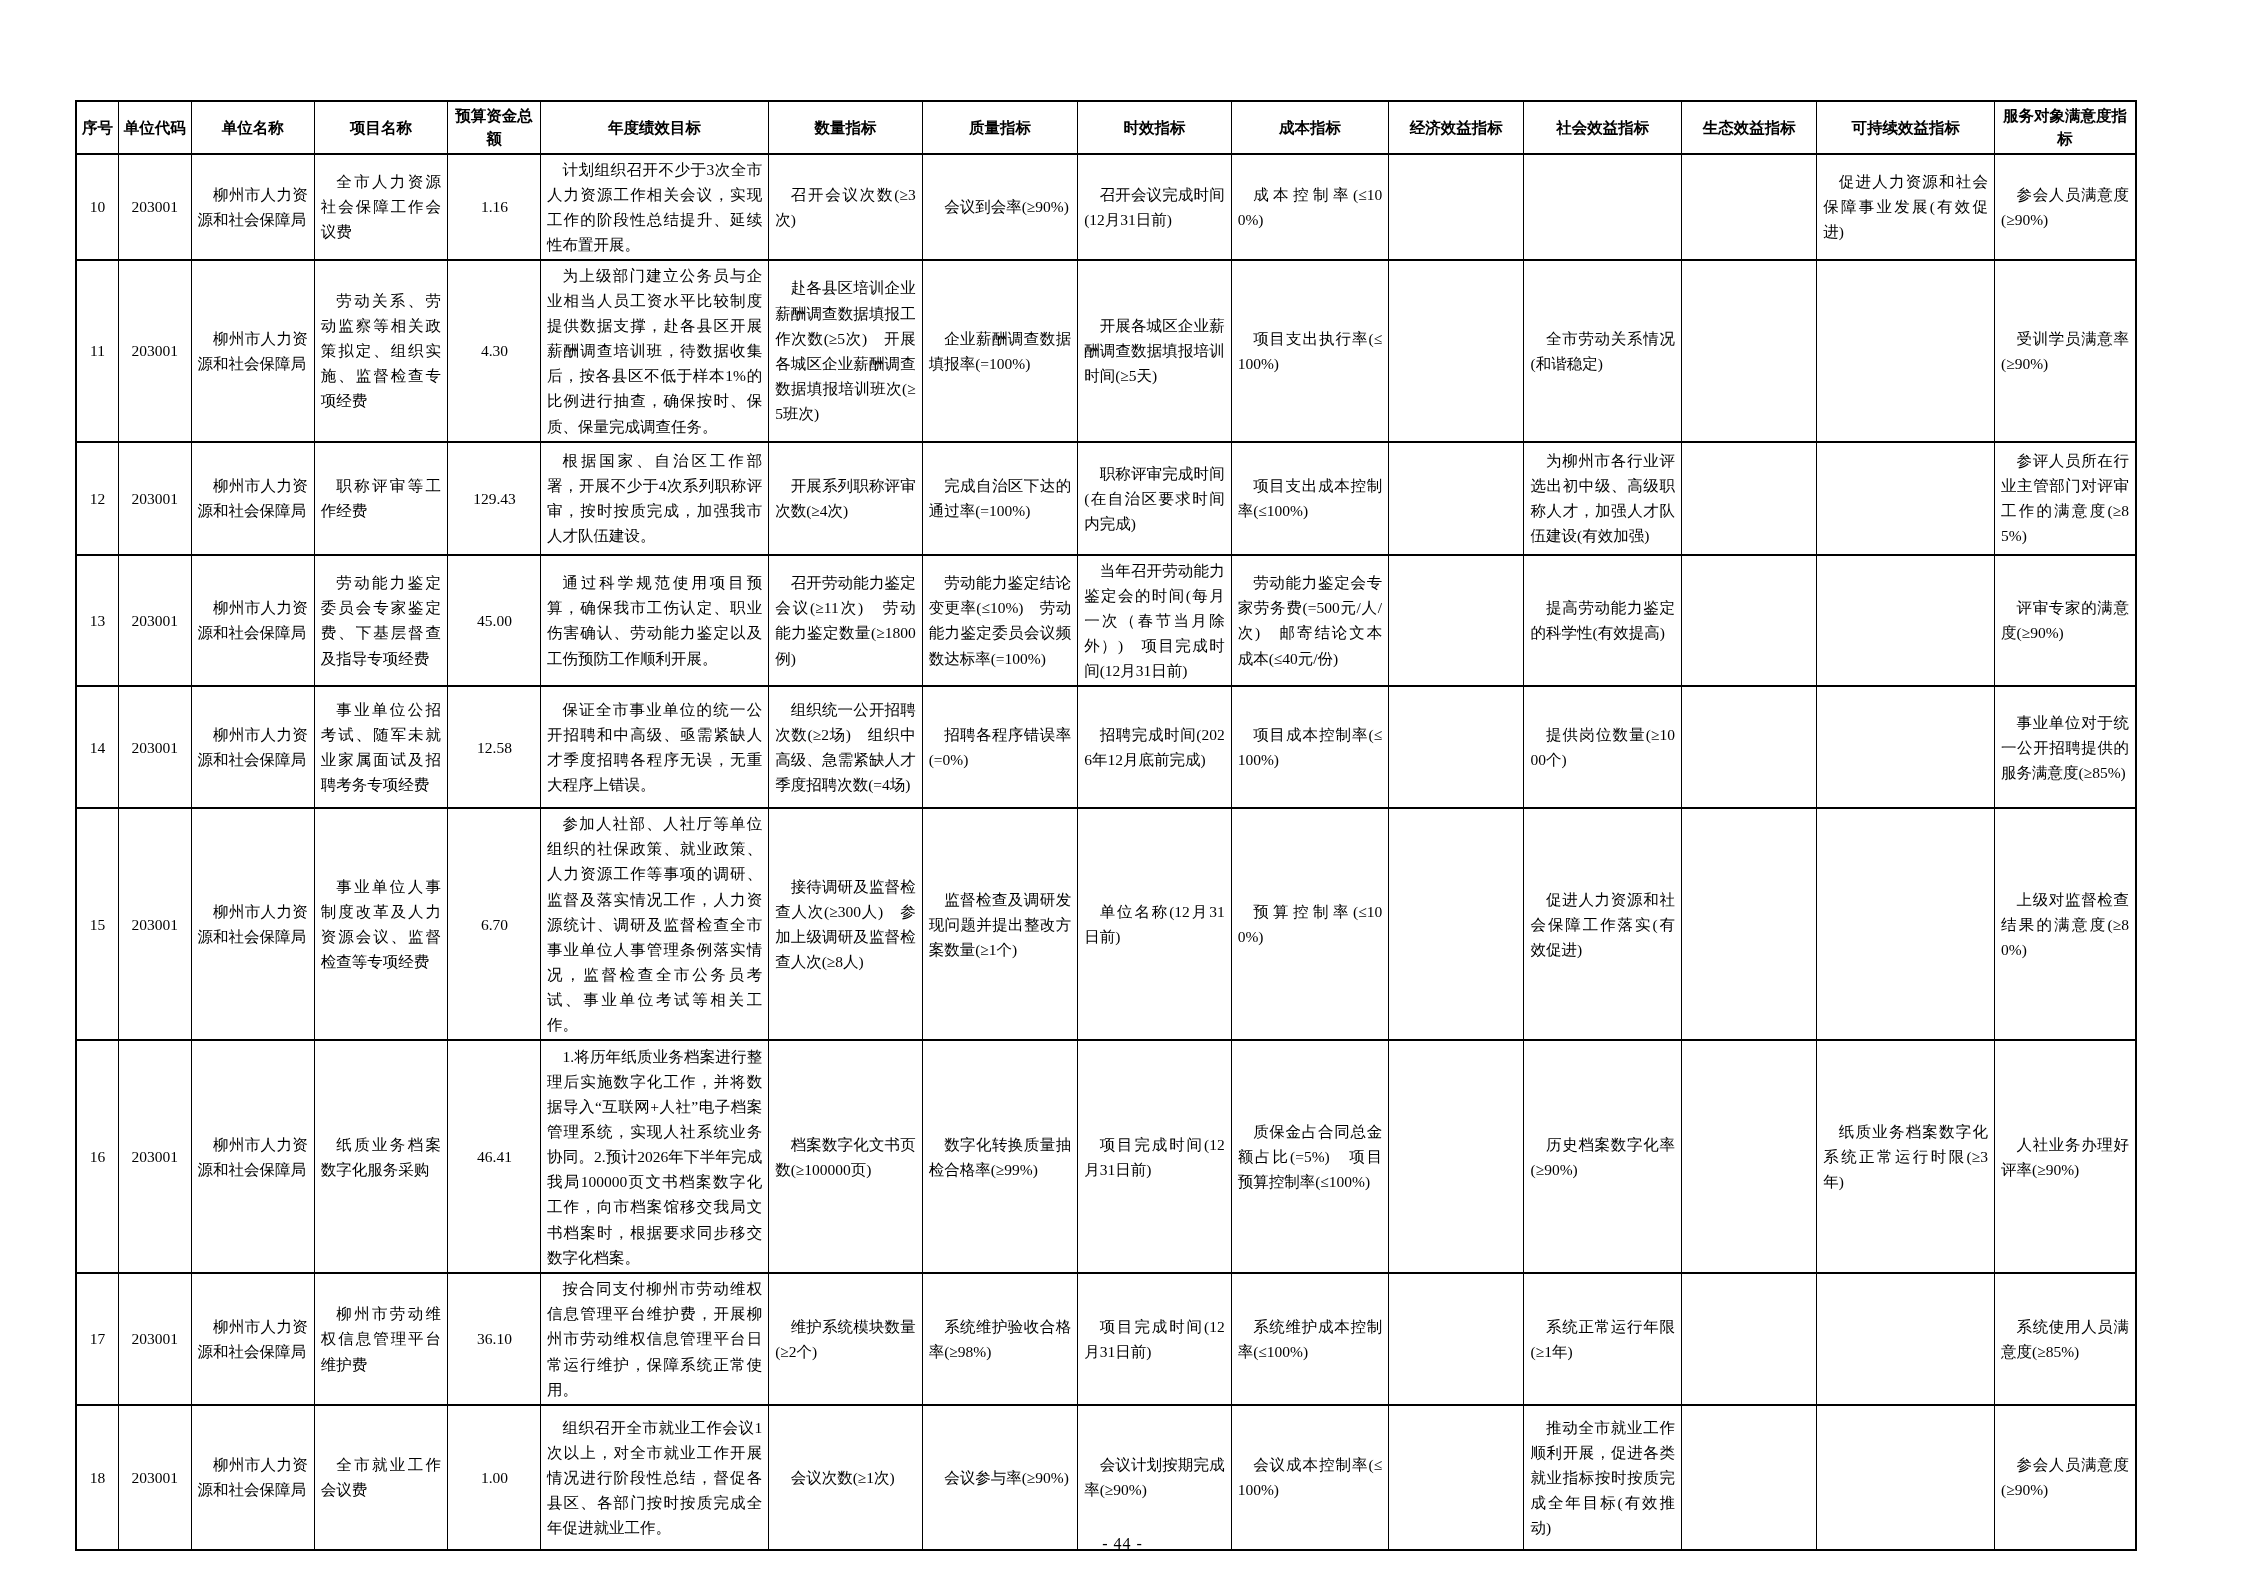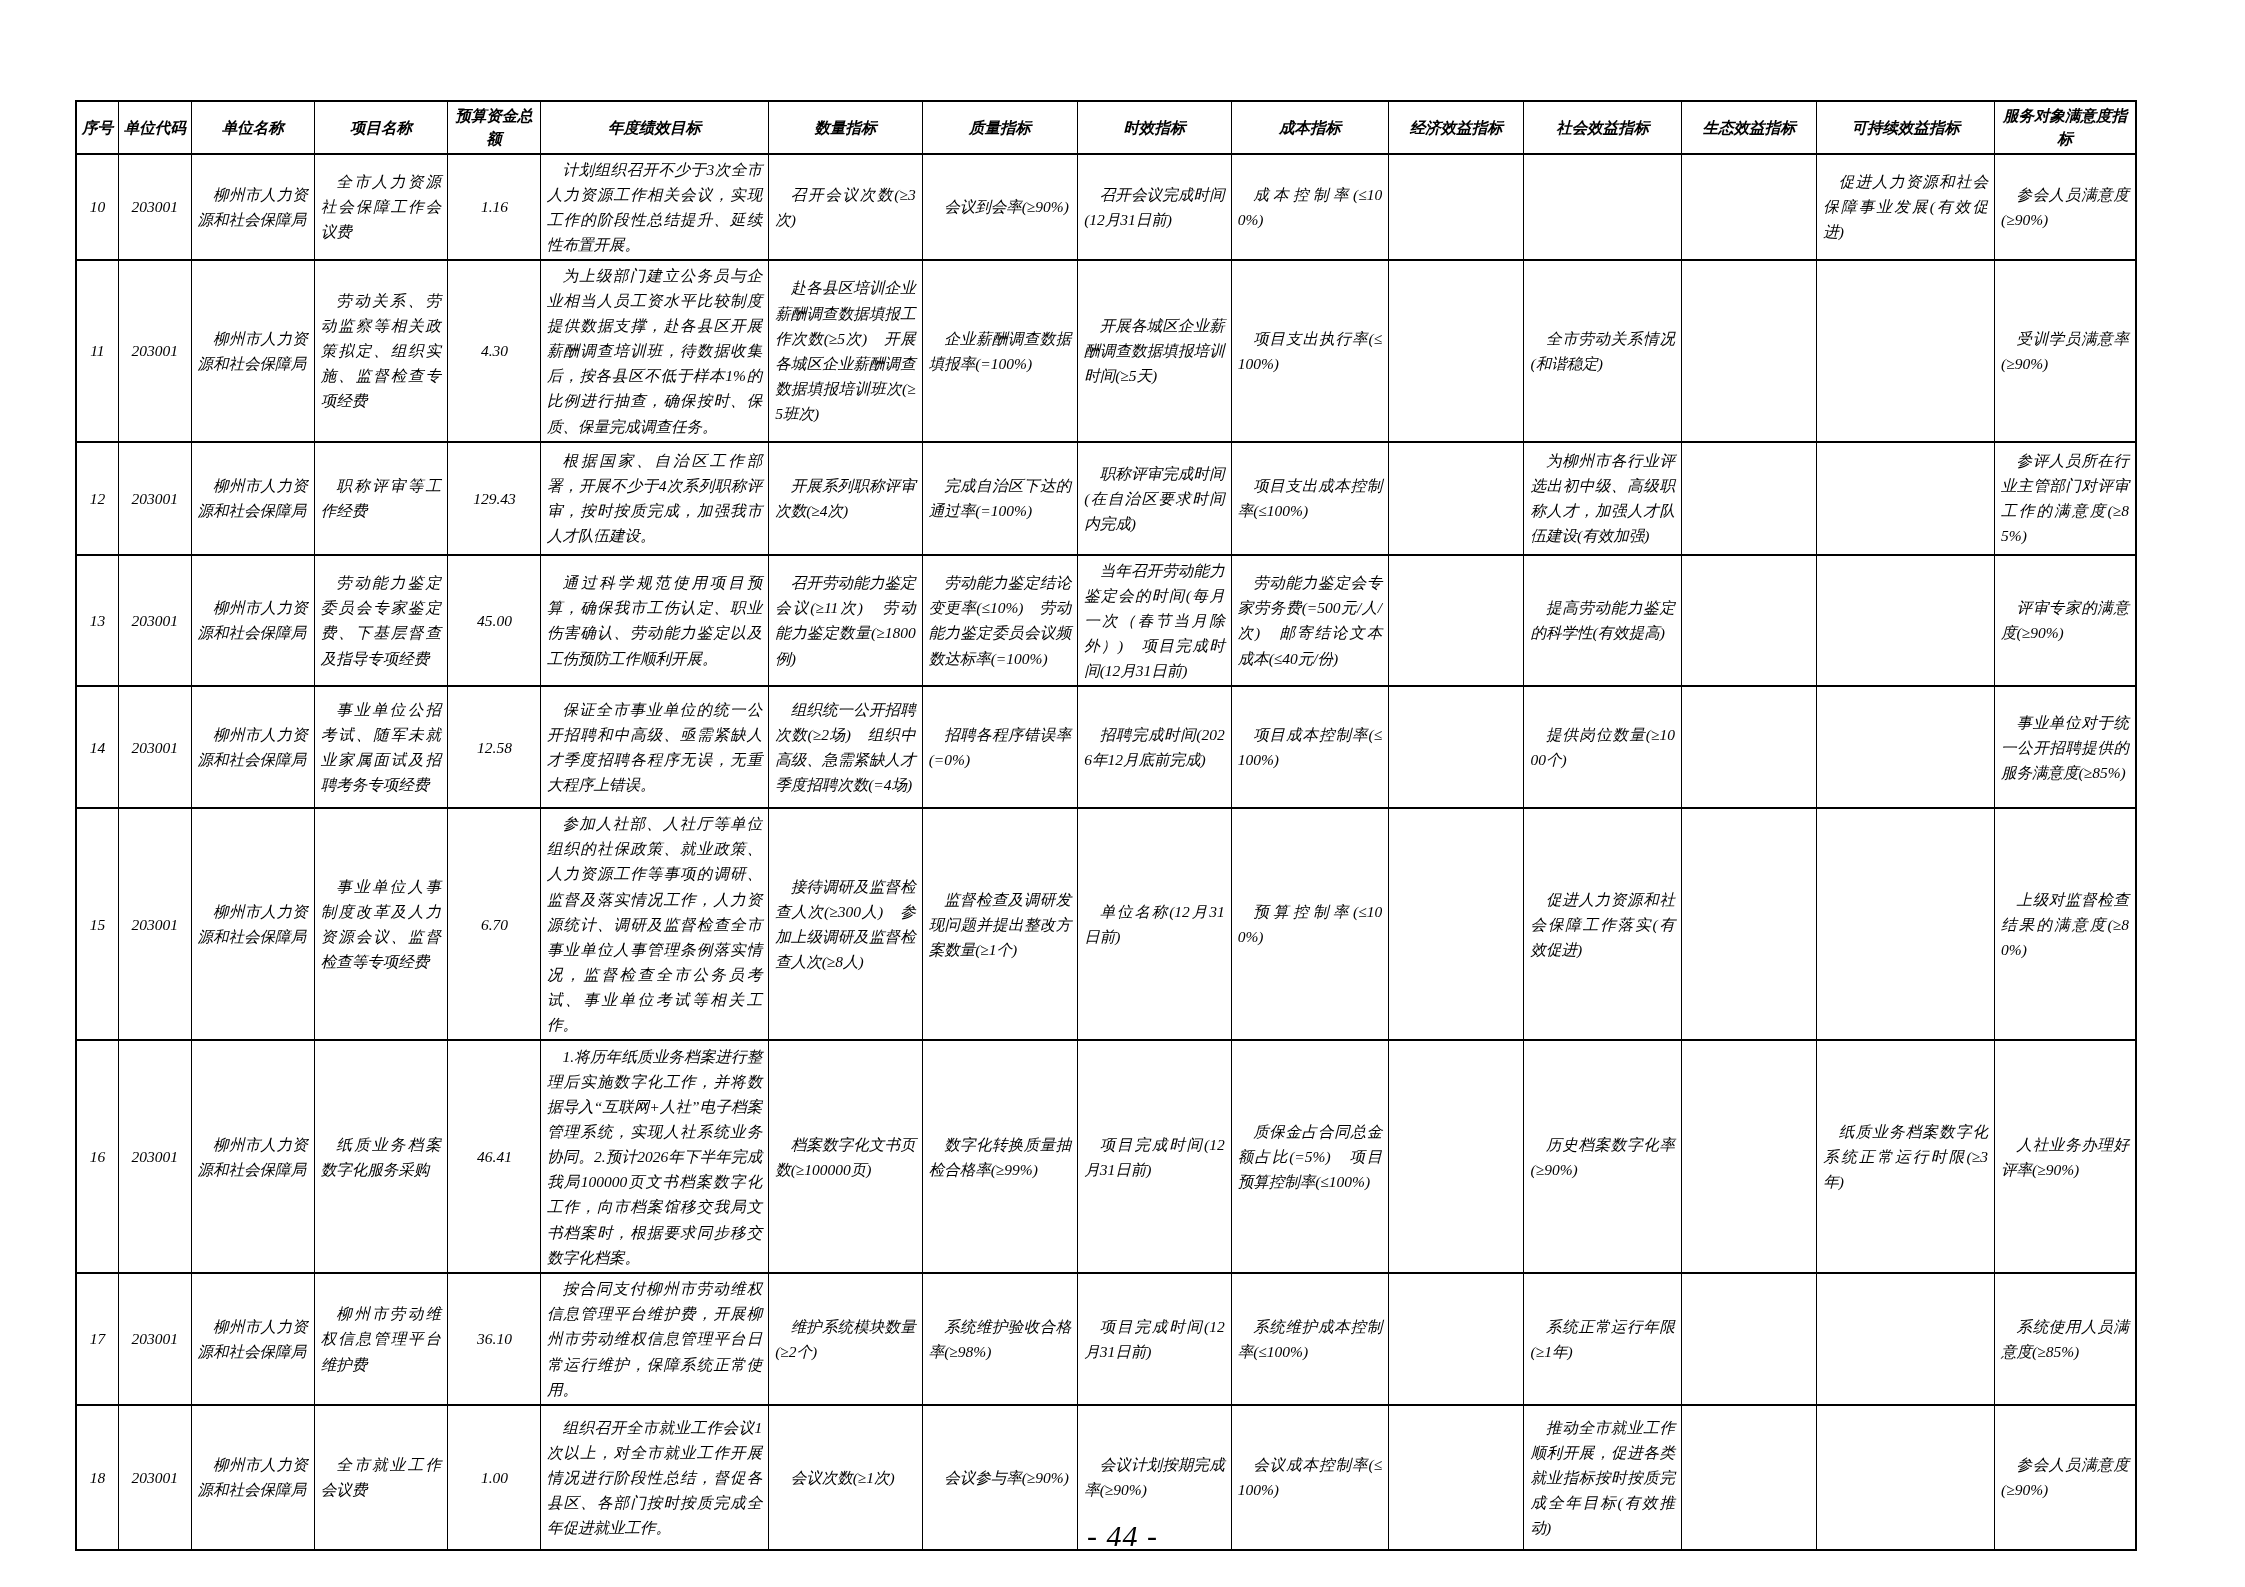--- a/index.html
+++ b/index.html
@@ -1,21 +1,21 @@
 <!DOCTYPE html>
 <html><head>
 <meta charset="utf-8">
 <style>
   html,body{margin:0;padding:0;background:#ffffff;}
   body{
     width:2245px;height:1587px;
     font-family:"Liberation Serif","DejaVu Serif",serif;
     color:#000;
   }
-  .page{position:relative;width:2245px;height:1573px;background:#fff;overflow:hidden;font-style:italic;}
+  .page{position:relative;width:2245px;height:1573px;background:#fff;overflow:hidden;}
   table.perf-table{
     border-collapse:collapse;
     table-layout:fixed;
     position:absolute;left:75px;top:100px;
     width:2062px;
     border:2px solid #000;
   }
   .perf-table th,.perf-table td{
     border-left:1px solid #000;
     border-right:1px solid #000;
@@ -51,21 +51,21 @@
   tbody tr:nth-child(2){height:177px}
   tbody tr:nth-child(3){height:113px}
   tbody tr:nth-child(4){height:128px}
   tbody tr:nth-child(5){height:122px}
   tbody tr:nth-child(6){height:217px}
   tbody tr:nth-child(7){height:233px}
   tbody tr:nth-child(8){height:127px}
   tbody tr:nth-child(9){height:145px}
   .page-footer{
     position:absolute;left:0;bottom:20px;width:100%;
-    text-align:center;font-size:30px;letter-spacing:1px;
+    text-align:center;font-size:16px;letter-spacing:1px;
   }
 </style>
 </head>
 <body>
 
 <div class="page">
   <table class="perf-table">
     <colgroup>
       <col class="w0">
         <col class="w1">

